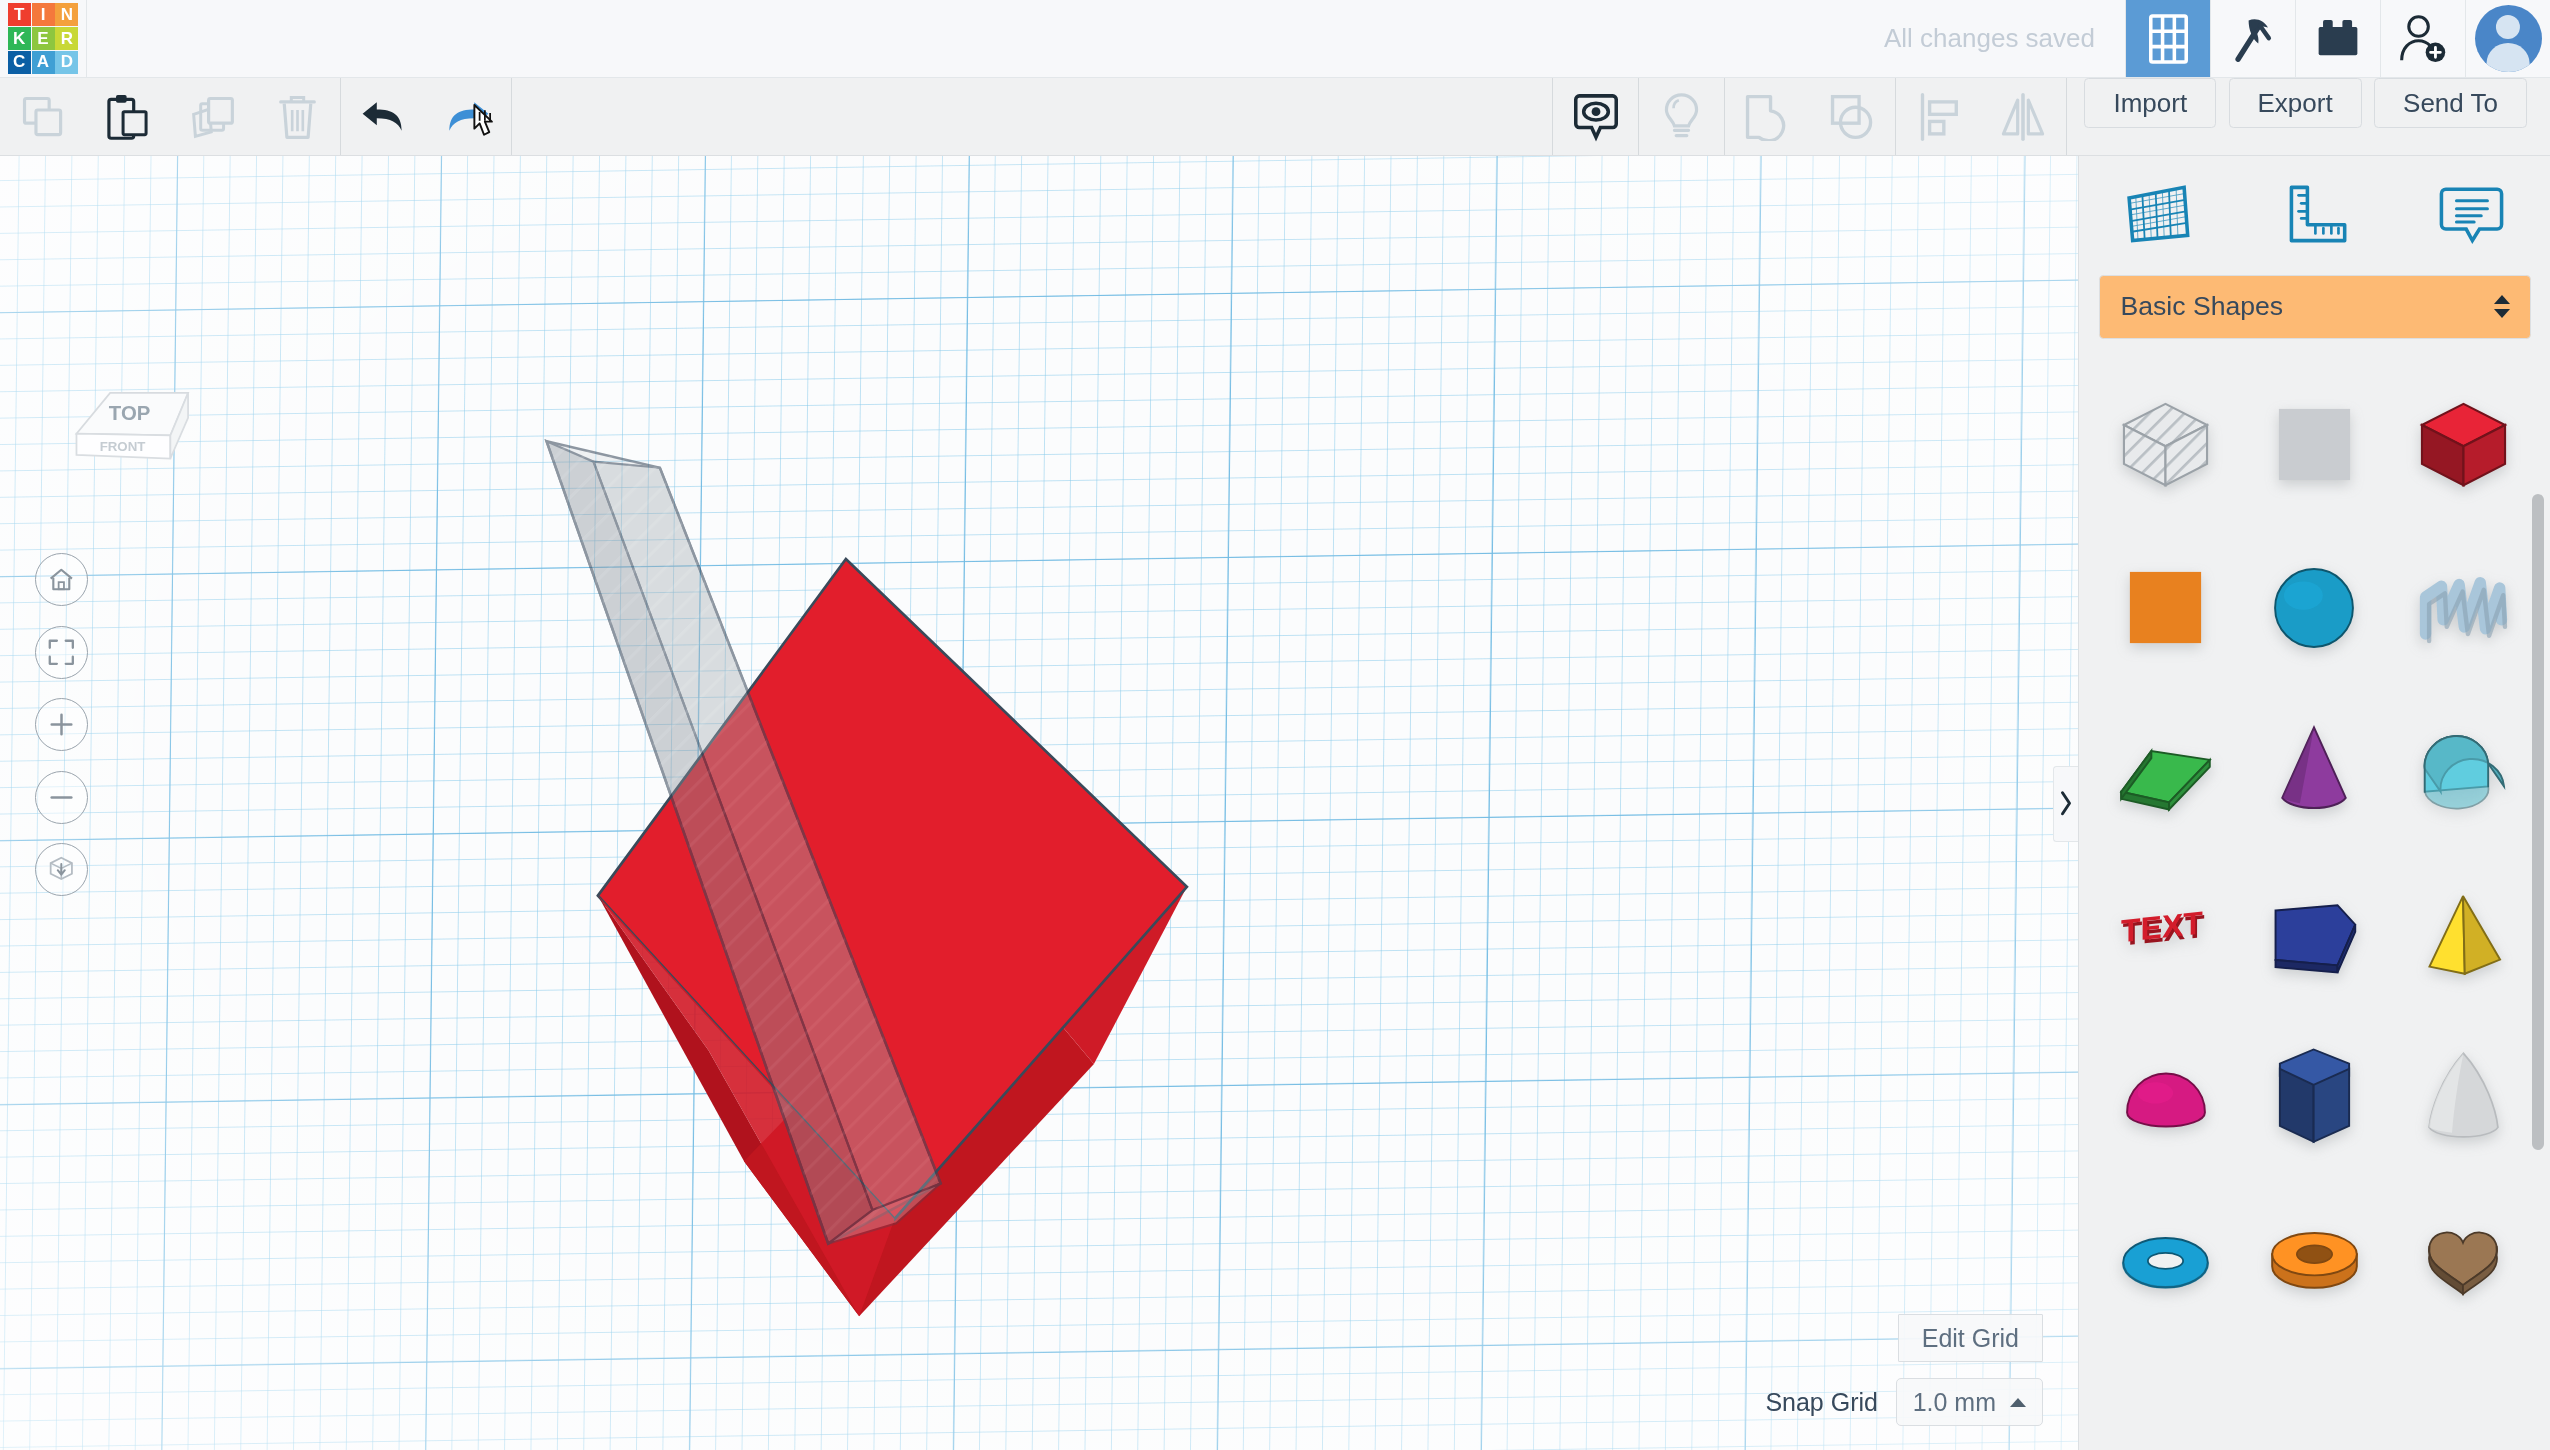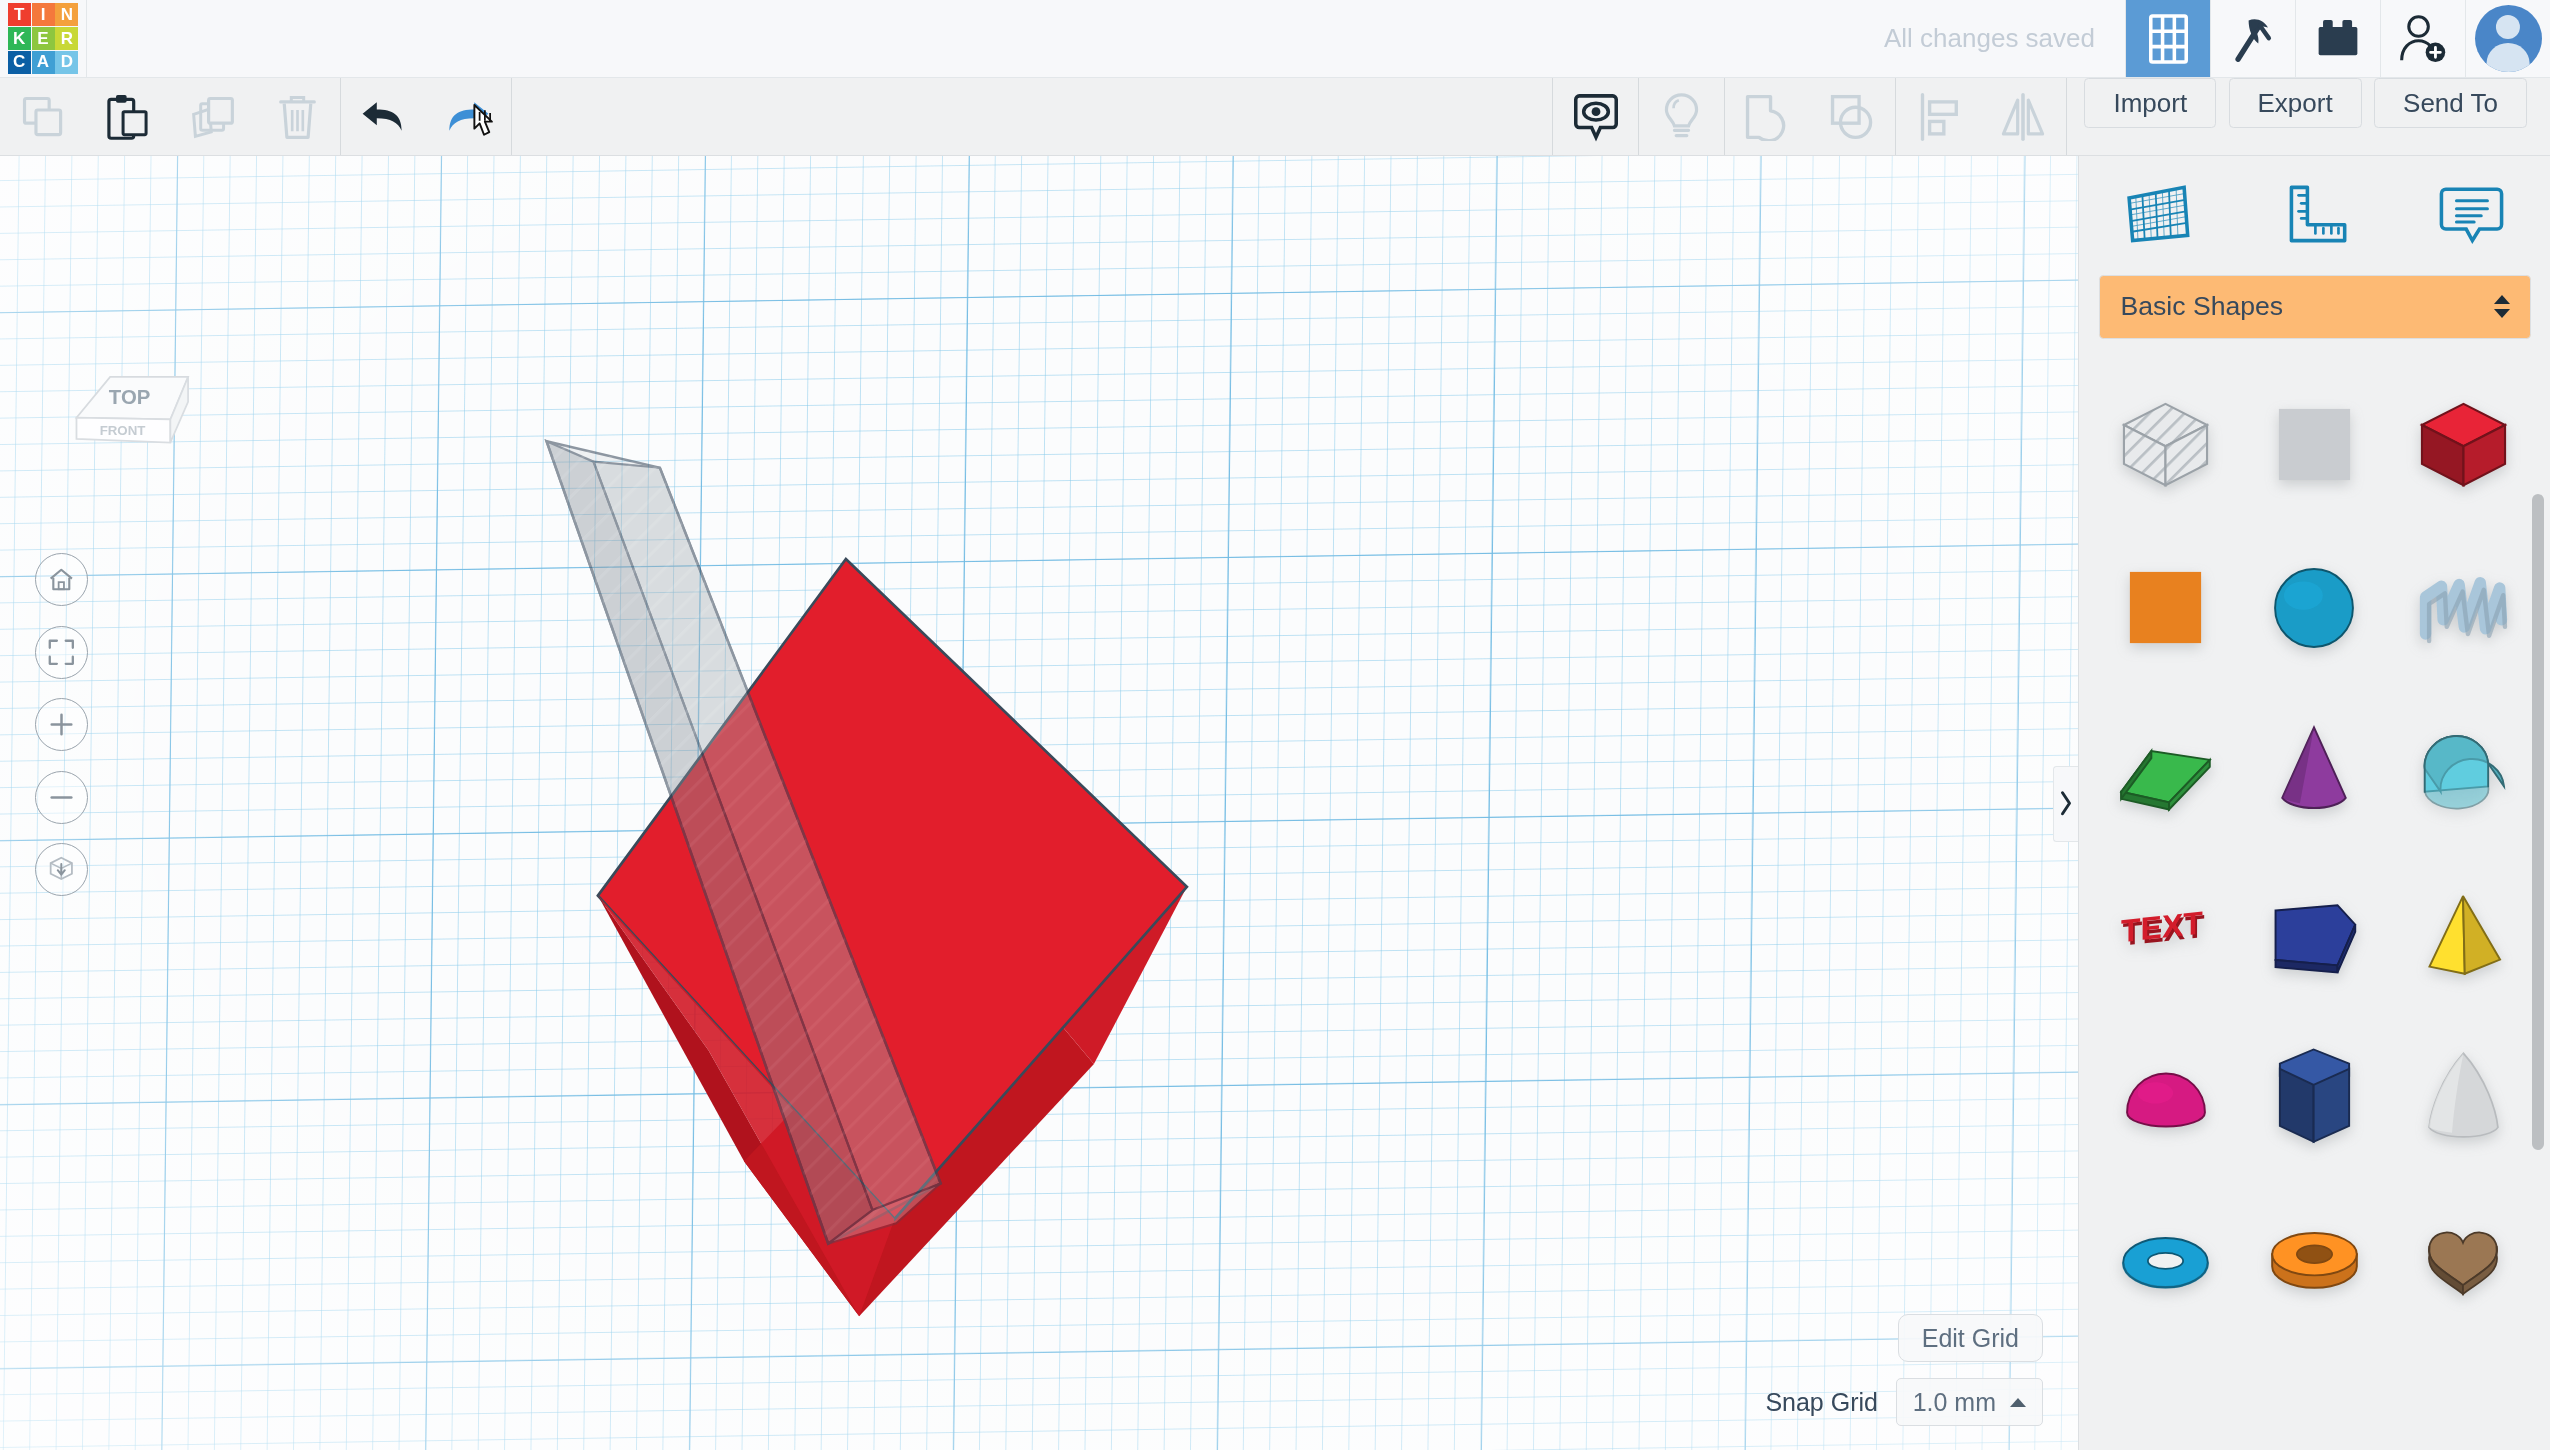--- a/index.html
+++ b/index.html
@@ -105,41 +105,41 @@
     transform: rotate(-0.9deg) skewX(-1.6deg);
     opacity:.85;
   }
   .canvas-vignette {
     position:absolute; inset:0;
     background:radial-gradient(ellipse at 50% 45%, rgba(255,255,255,0) 45%, rgba(255,255,255,.55) 100%);
     pointer-events:none;
   }
 
   
-  .viewcube { position:absolute; left:55px; top:182px; width:151px; height:124px;text-decoration:underline; }
+  .viewcube { position:absolute; left:55px; top:198px; width:151px; height:124px;text-decoration:underline; }
   .viewcube svg { display:block; }
 
   
   .navbtns { position:absolute; left:35px; top:397px; display:flex; flex-direction:column; gap:19.5px; }
   .navbtn {
     width:53px; height:53px; border-radius:50%;
     border:1.6px solid #9aa4ad; background:rgba(255,255,255,.45);
     display:flex; align-items:center; justify-content:center;
   }
 
   
   .scene { position:absolute; inset:0; pointer-events:none; }
 
   
   .grid-controls {
     position:absolute; right:35px; bottom:25px;
     display:flex; flex-direction:column; align-items:flex-end; gap:16px;
   }
   .edit-grid-btn {
-    height:48px; padding:0 23px; border:0.9px solid #dadee2; border-radius:10px;
+    height:48px; padding:0 23px; border:0.9px solid #dadee2; border-radius:1px;
     background:rgba(247,248,250,.9); color:#5e6f80; font-size:25px;
     display:flex; align-items:center;
   }
   .snap-row { display:flex; align-items:center; gap:17.7px; }
   .snap-label { font-size:25px; color:#37495c; white-space:nowrap; }
   .snap-select {
     height:48px; padding:0 16px; border:0.9px solid #dadee2; border-radius:5px;
     background:rgba(247,248,250,.9); color:#5e6f80; font-size:25px;
     display:flex; align-items:center; gap:14px; white-space:nowrap;
   }

